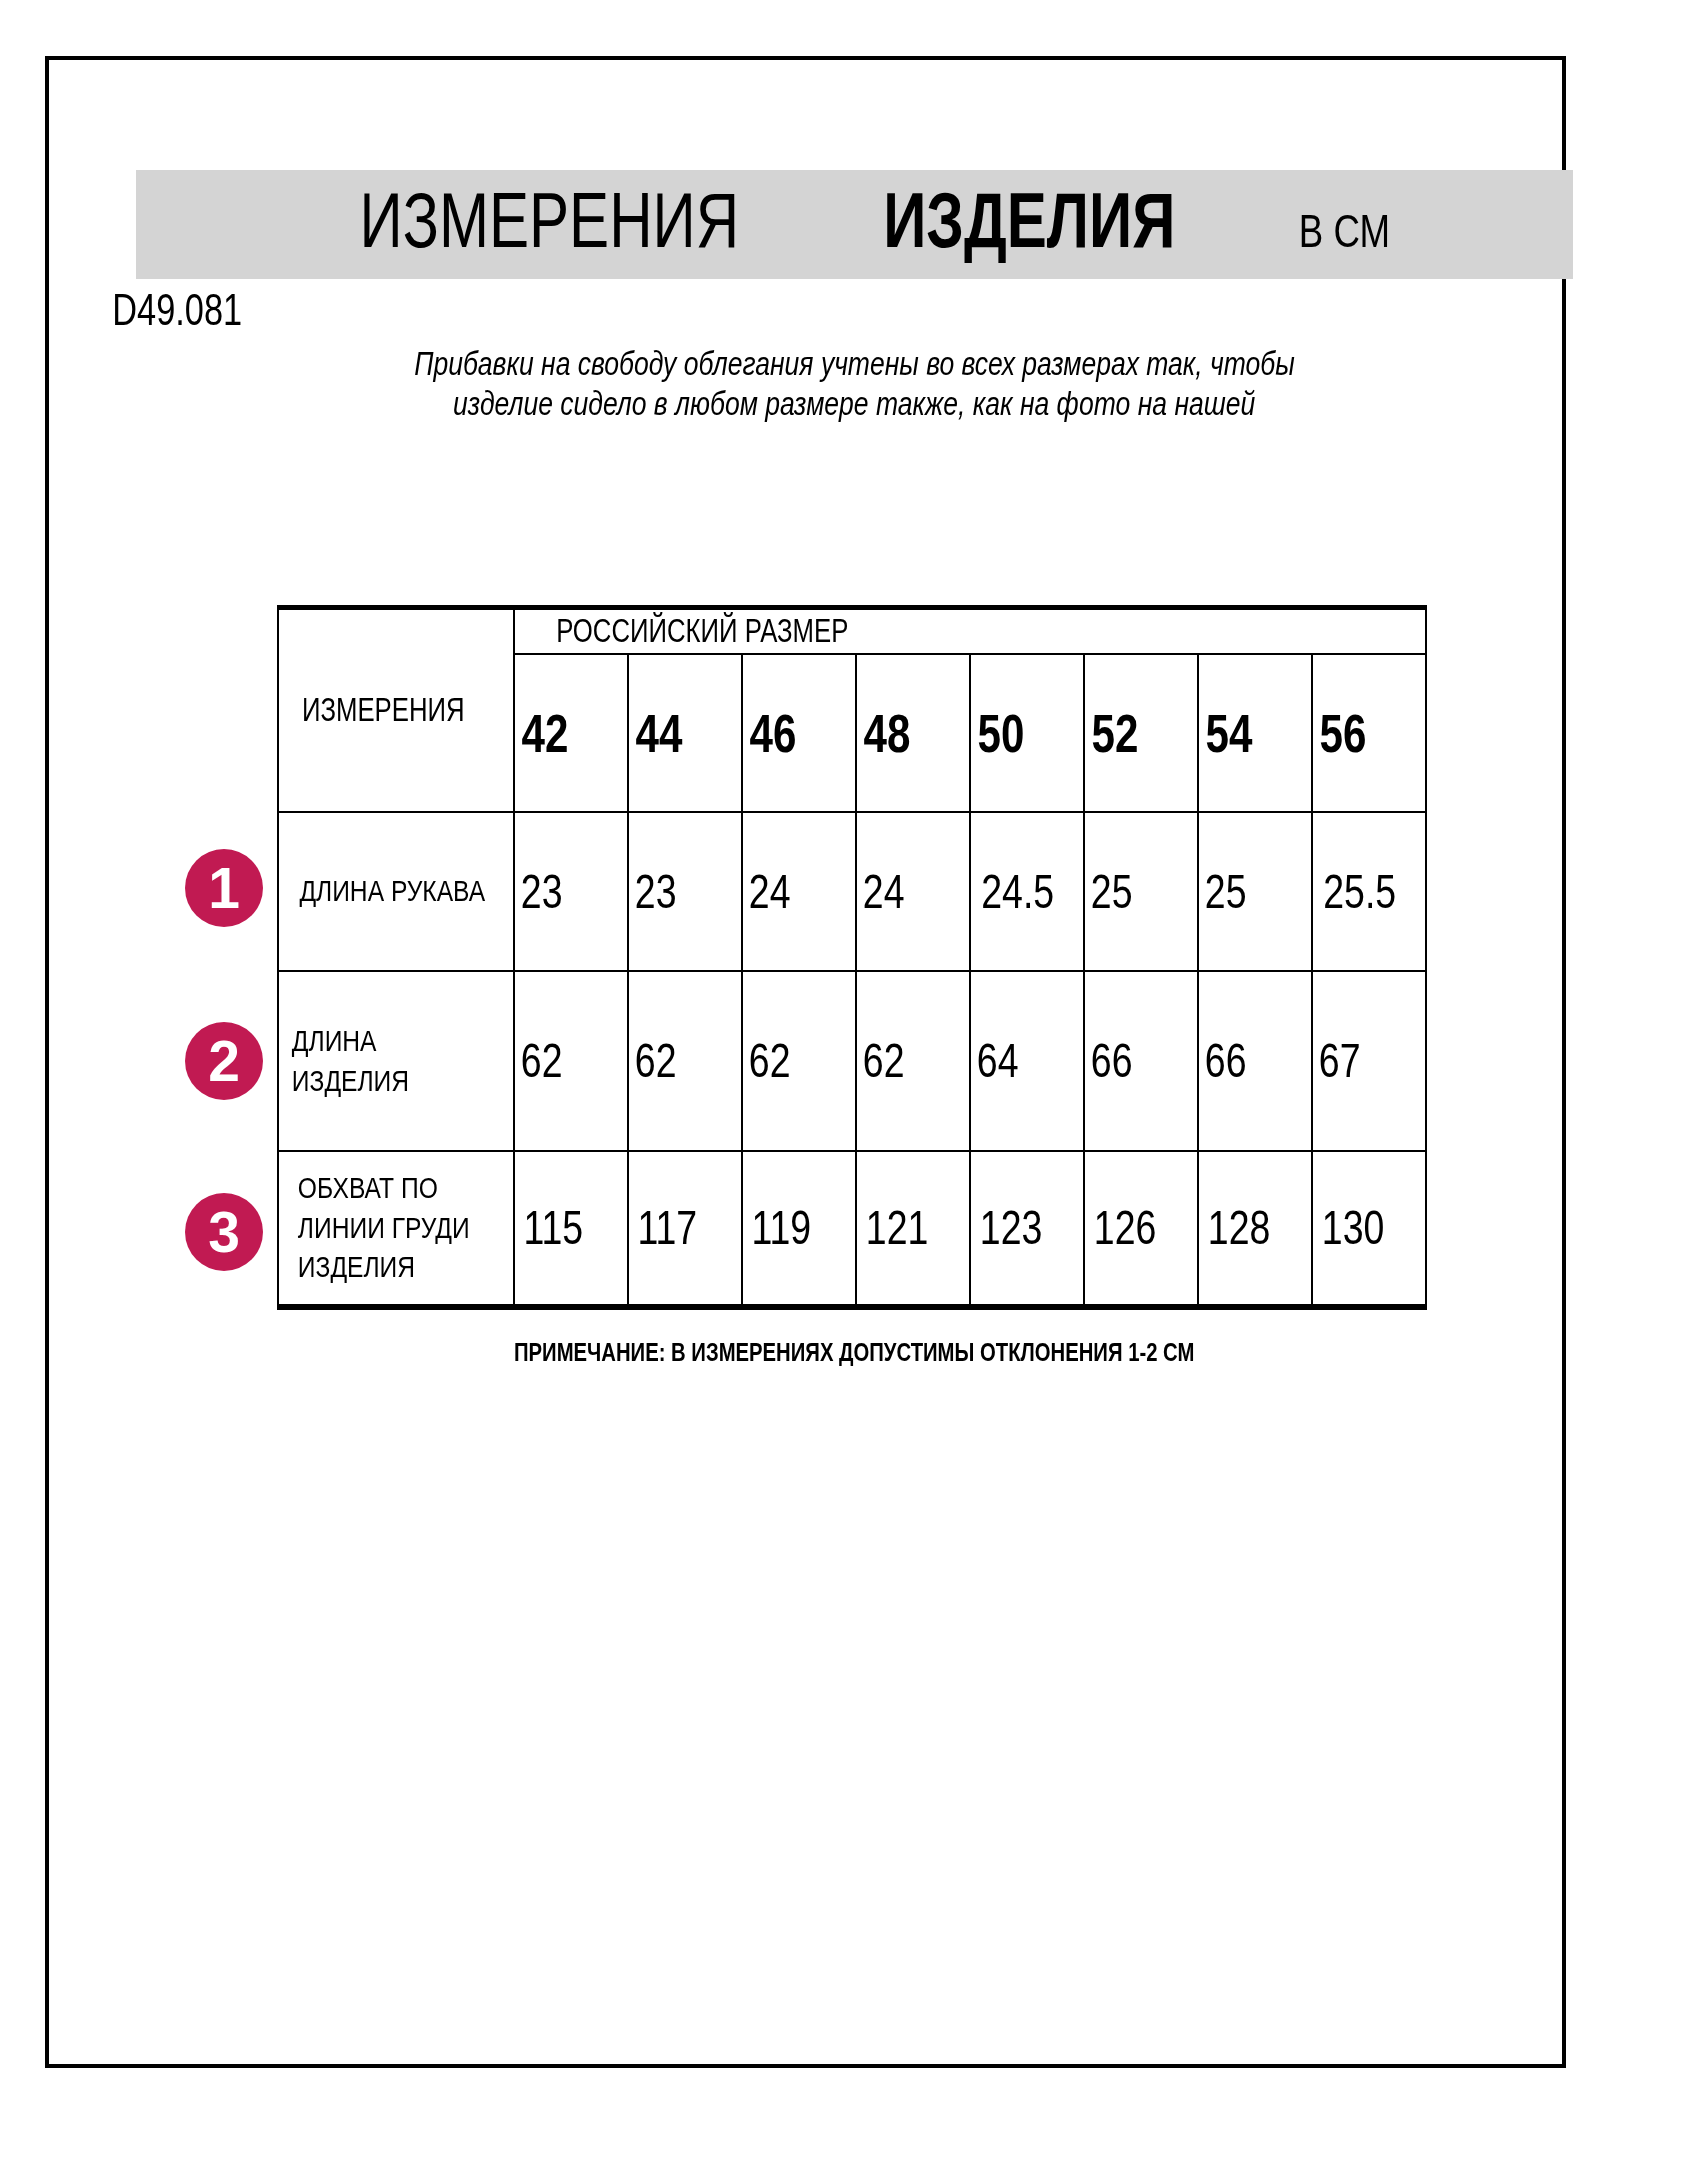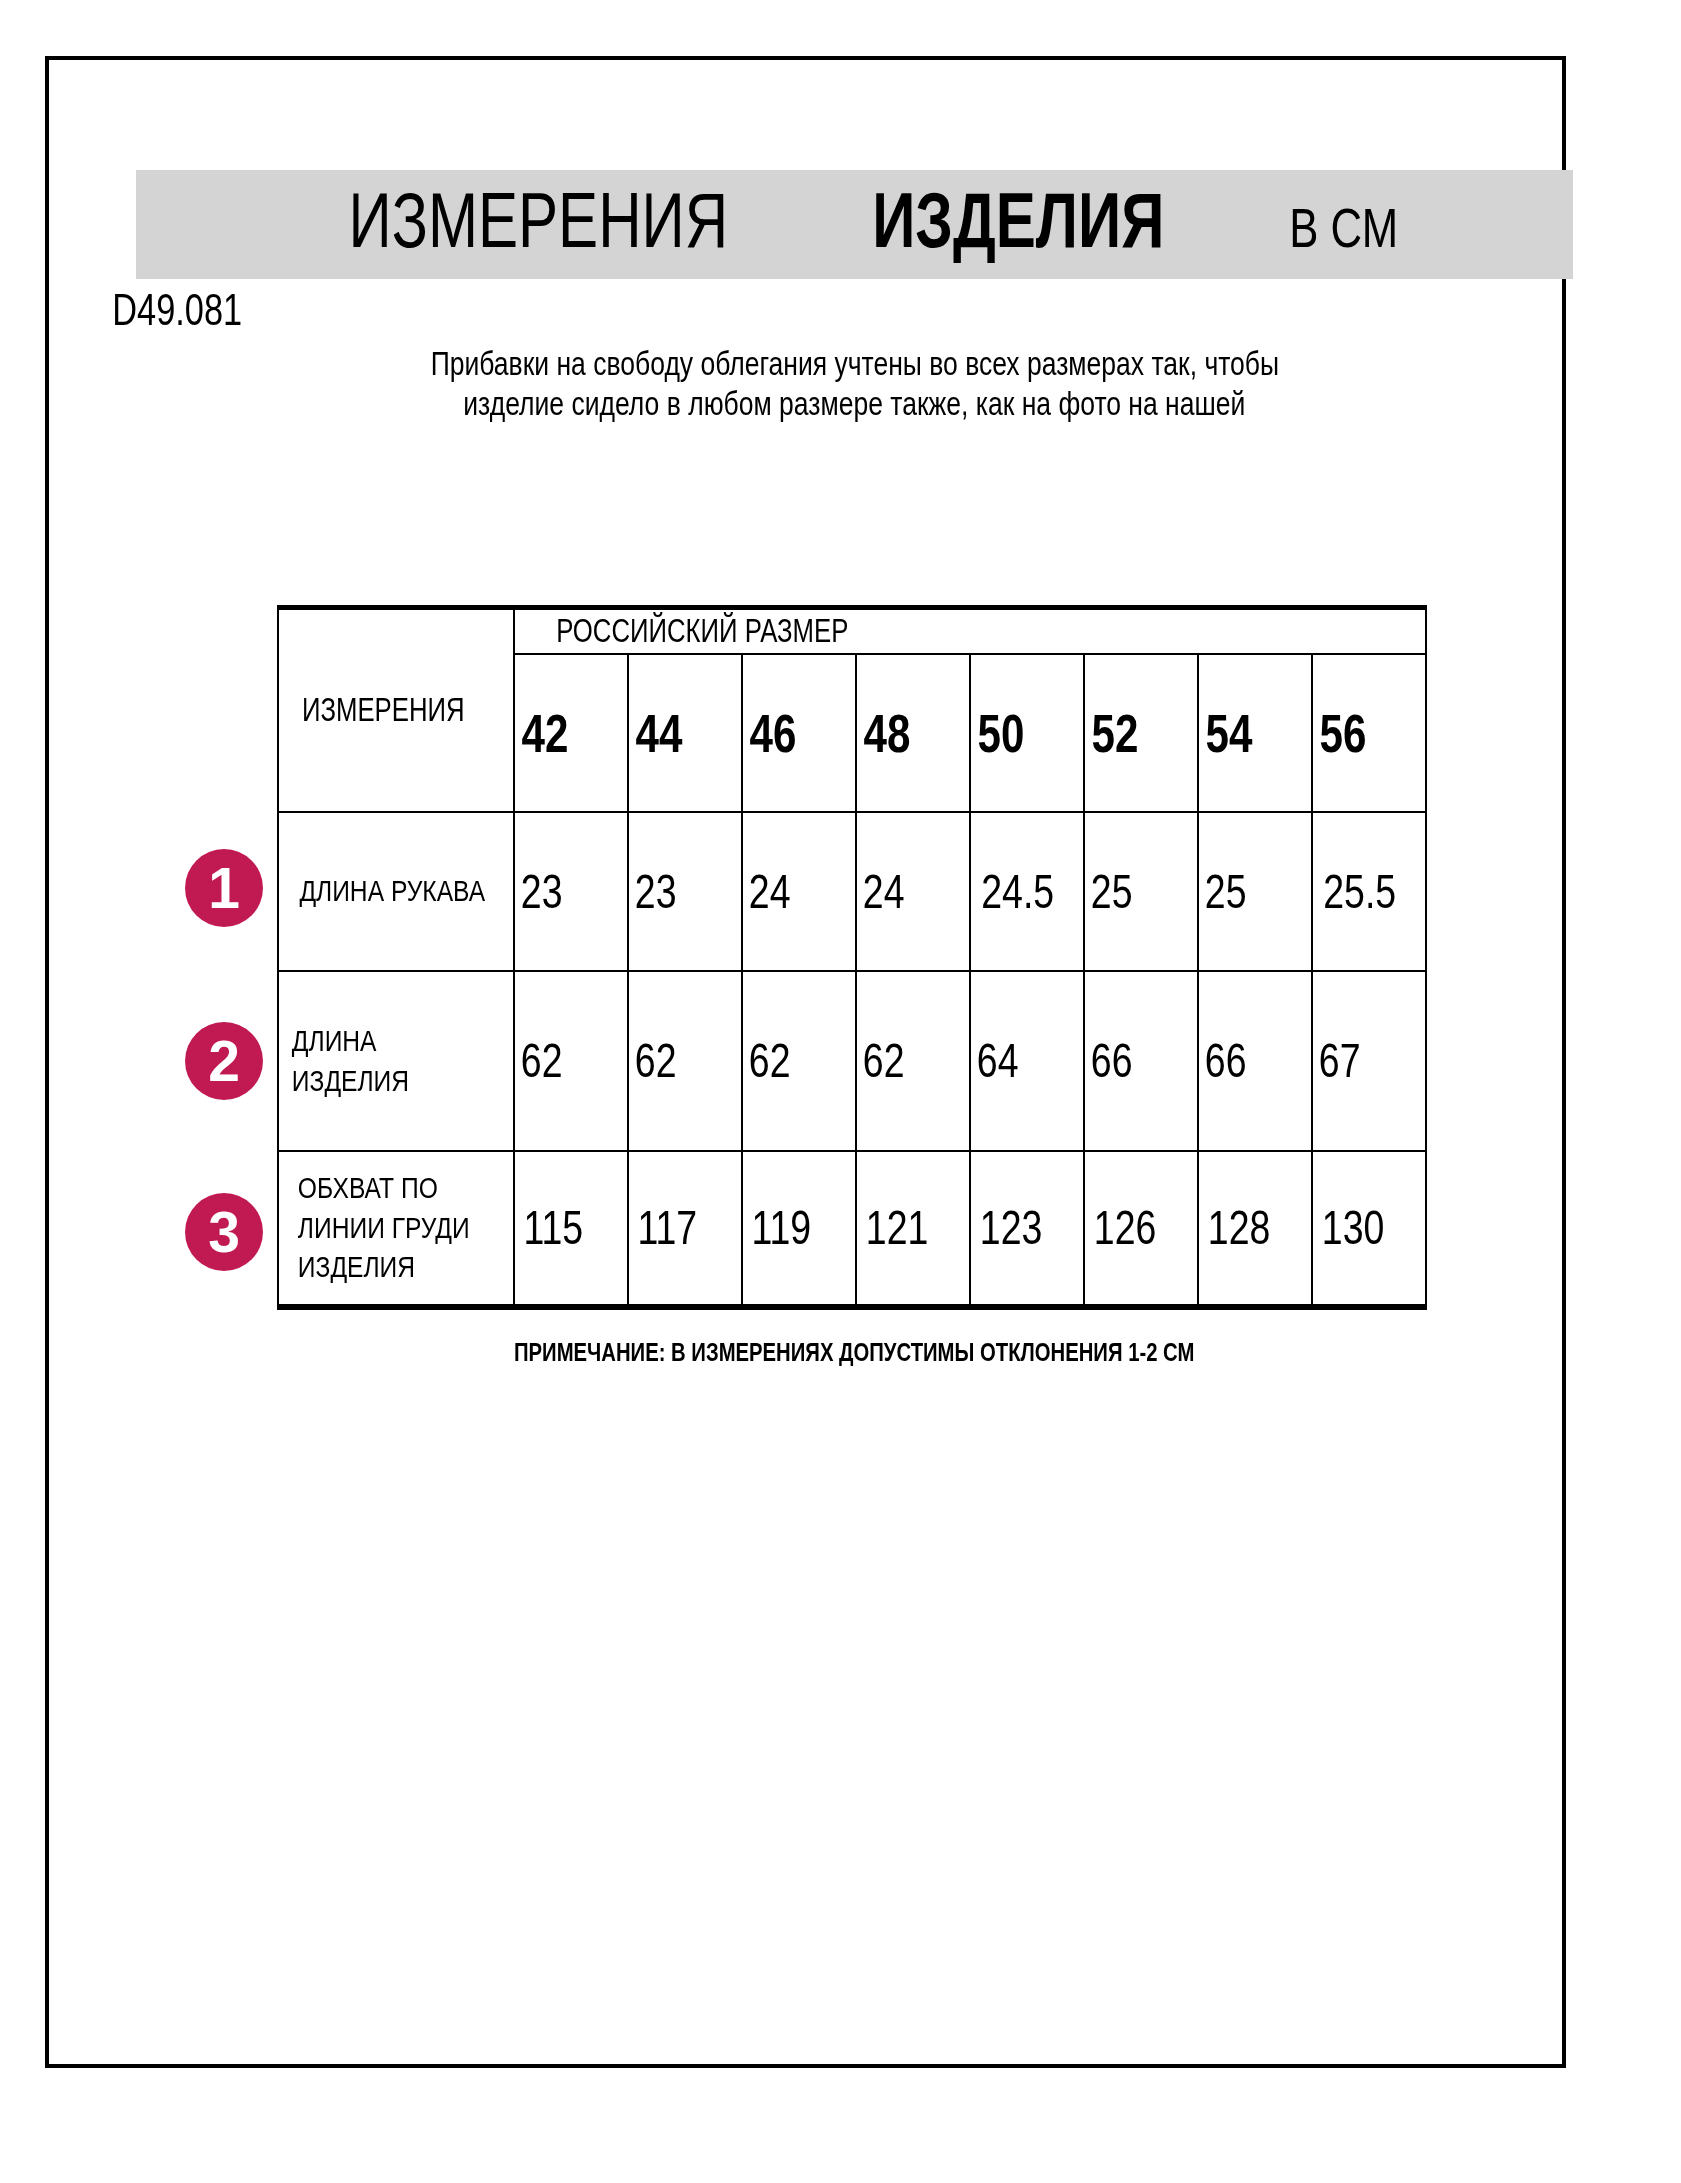--- a/index.html
+++ b/index.html
@@ -19,29 +19,29 @@
   .scx{display:inline-block;transform:scaleX(0.78);transform-origin:center center;white-space:nowrap;}
   .scx2{display:inline-block;transform:scaleX(0.82);transform-origin:center center;white-space:pre-line;}
 
   .title-bar{
     position:absolute;left:87px;top:110px;width:1437px;height:109px;
     display:flex;align-items:baseline;justify-content:center;
     padding-top:12px;box-sizing:border-box;
   }
   .title-main{font-size:77px;font-weight:400;line-height:1;}
   .title-bold{font-size:77px;font-weight:700;line-height:1;margin-left:49px;}
-  .title-units{font-size:56px;font-weight:400;line-height:1;margin-left:69px;text-align:right;}
+  .title-units{font-size:47px;font-weight:400;line-height:1;margin-left:69px;text-align:right;}
 
   .model-code{
     position:absolute;left:45px;top:225px;width:1521px;
     font-size:44px;font-weight:400;
   }
   .subtitle{
     position:absolute;left:45px;top:283px;width:1521px;
-    text-align:center;font-size:34px;font-weight:400;line-height:40px;
+    text-align:center;font-size:34px;font-weight:400;line-height:40px;font-style:italic;
   }
   .subtitle .line{display:block;}
 
   table.size-table{
     position:absolute;left:228px;top:545px;
     width:1149px;border-collapse:collapse;table-layout:fixed;
     border:2.6px solid #000;border-top:5.3px solid #000;border-bottom:6px solid #000;
   }
   table.size-table td{
     border:2.6px solid #000;text-align:left;vertical-align:middle;

